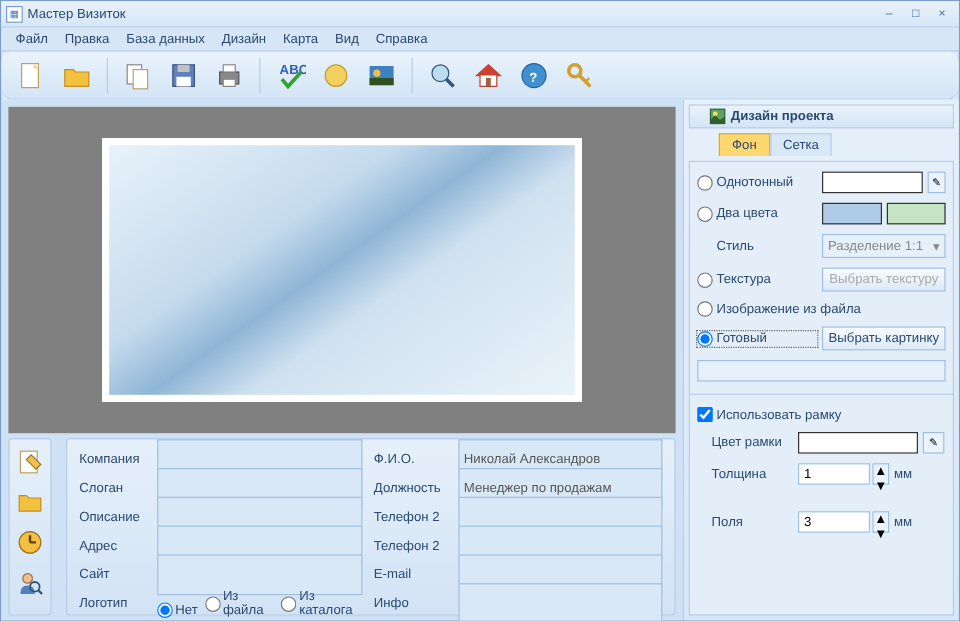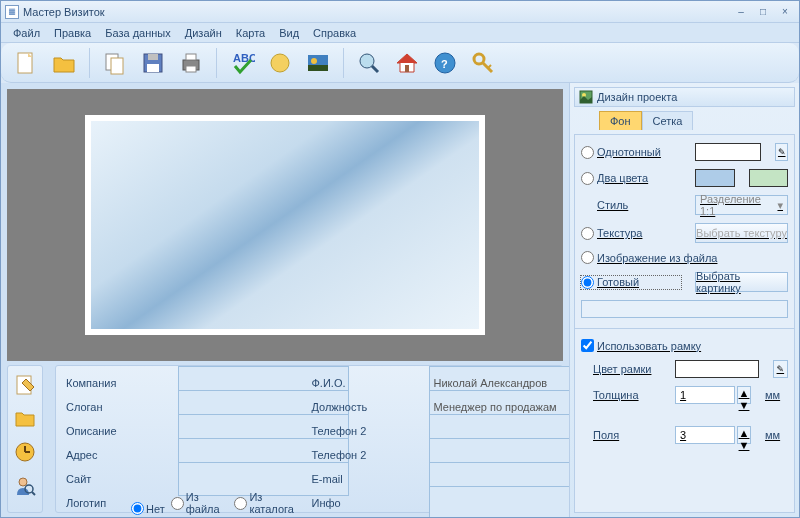--- a/index.html
+++ b/index.html
@@ -17,31 +17,31 @@
 .main { flex: 1; display: flex; overflow: hidden; }
 .left { flex: 1; display: flex; flex-direction: column; background: #cfe1f4; }
 .canvas-area { flex: 1; background: #808080; margin: 6px 6px 4px 6px; display: flex; align-items: center; justify-content: center; }
 .card { width: 400px; height: 220px; background: #fff; padding: 6px; }
 .card-inner { width: 100%; height: 100%; background: linear-gradient(145deg,#e8f2fa 0%,#c5dbed 35%,#8fb5d6 48%,#cfe1f0 60%,#eaf3fa 100%); }
 .bottom-panel { height: 148px; margin: 0 6px 4px 6px; display: flex; gap: 12px; }
 .side-icons { width: 36px; background: linear-gradient(#e6f0fa,#d2e3f5); border: 1px solid #b8cee8; border-radius: 3px; display: flex; flex-direction: column; align-items: center; padding: 4px 0; gap: 6px; }
 .side-icons .sicon { width: 28px; height: 28px; display: flex; align-items: center; justify-content: center; cursor: pointer; border-radius: 3px; }
 .form-grid { flex: 1; background: linear-gradient(#e6f0fa,#d2e3f5); border: 1px solid #b8cee8; border-radius: 3px; padding: 6px 10px; display: grid; grid-template-columns: 55px 1fr 60px 1fr; grid-auto-rows: 22px; gap: 2px 10px; align-items: center; }
 .form-grid label { color: #2a4a70; }
-.form-grid input[type=text] { width: 100%; height: 34px; border: 1px solid #9fc0e0; background: #d9e8f7; padding: 0 4px; color: #555; margin-left: 47px; }
+.form-grid input[type=text] { width: 100%; height: 34px; border: 1px solid #9fc0e0; background: #d9e8f7; padding: 0 4px; color: #555; }
 .logo-opts { display: flex; gap: 6px; align-items: flex-end; }
 .logo-opts label { display: flex; align-items: center; gap: 2px; color: #2a4a70; font-size: 10px; }
 .statusbar { height: 18px; background: #d6e6f6; border-top: 1px solid #b8cee8; padding: 0 8px; display: flex; align-items: center; color: #3a5a80; }
 .right { width: 230px; background: linear-gradient(#e6f0fa,#d6e7f7); border-left: 1px solid #b8cee8; display: flex; flex-direction: column; padding: 4px; gap: 4px; }
-.panel-title { height: 20px; background: linear-gradient(#e9f3fc,#d4e5f6); border: 1px solid #b8cee8; display: flex; align-items: center; padding: 0 4px; gap: 4px; color: #2a4a70; font-weight: normal; }
+.panel-title { height: 20px; background: linear-gradient(#e9f3fc,#d4e5f6); border: 1px solid #b8cee8; display: flex; align-items: center; padding: 0 16px; gap: 4px; color: #2a4a70; font-weight: bold; }
 .tabs { display: flex; padding-left: 25px; }
 .tab { padding: 3px 10px; border: 1px solid #b8cee8; border-bottom: none; background: #d9e8f7; color: #2a4a70; cursor: pointer; }
 .tab.active { background: #ffd770; border-color: #d6a840; }
 .tab-body { flex: 1; border: 1px solid #b8cee8; background: #e4eef9; padding: 8px 6px; display: flex; flex-direction: column; gap: 8px; }
-.row { display: flex; align-items: center; gap: 14px; text-decoration: underline; }
+.row { display: flex; align-items: center; gap: 4px; }
 .row label { display: flex; align-items: center; gap: 3px; color: #2a4a70; flex: 0 0 100px; }
 .row label.full { flex: 1; }
 .swatch { width: 56px; height: 18px; border: 1px solid #333; cursor: pointer; }
 .swatch.wide { width: 100px; }
 .pick-btn { width: 18px; height: 18px; border: 1px solid #9fc0e0; background: #eaf3fc; display: flex; align-items: center; justify-content: center; font-size: 9px; cursor: pointer; }
 .select { flex: 1; height: 20px; border: 1px solid #9fc0e0; background: #e6f0fa; display: flex; align-items: center; justify-content: space-between; padding: 0 4px; color: #888; }
 .button { flex: 1; height: 20px; border: 1px solid #9fc0e0; background: linear-gradient(#f7fbff,#dce9f7); display: flex; align-items: center; justify-content: center; color: #2a4a70; cursor: pointer; }
 .button.disabled { color: #aaa; cursor: default; }
 .divider { height: 1px; background: #b8cee8; margin: 2px -6px; }
 .spinner { display: flex; align-items: center; gap: 2px; }

